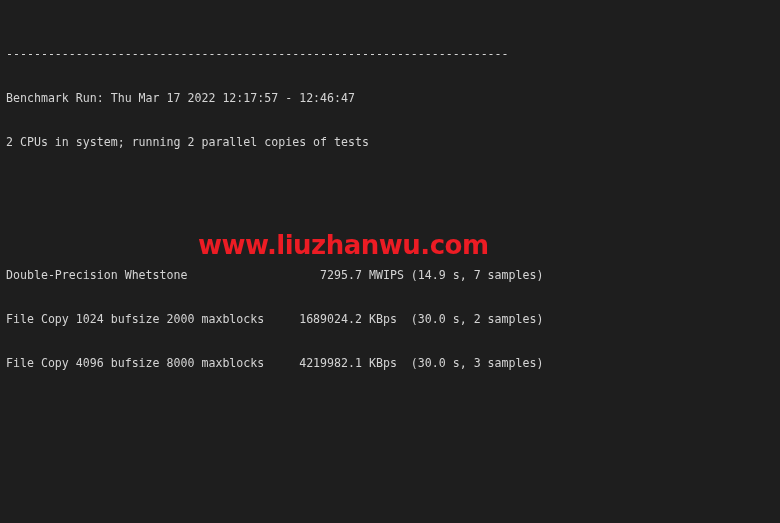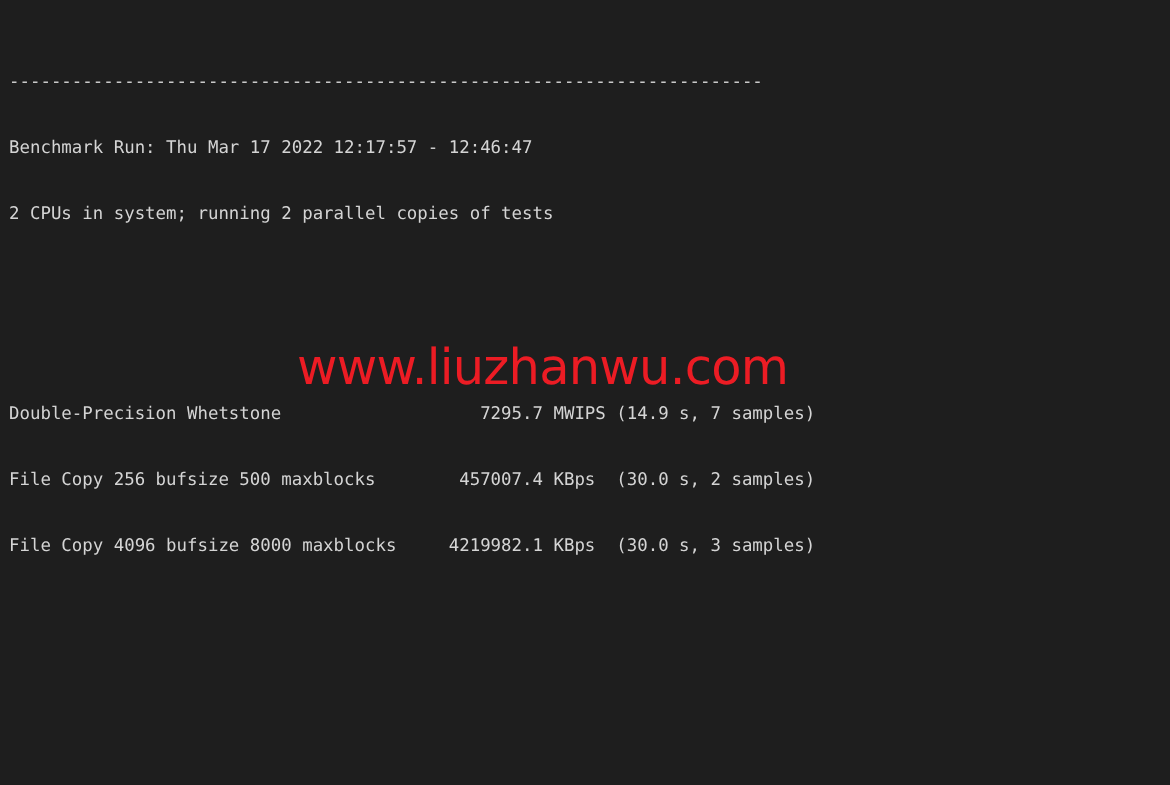--- a/index.html
+++ b/index.html
@@ -31,22 +31,22 @@
     white-space: pre;
   }
   .blank { height: 14.7px; }
 
   
   #watermark {
     position: absolute;
     left: 198px;
     top: 238px;
     font-family: "DejaVu Sans", "Liberation Sans", sans-serif;
-    font-size: 33px;
-    font-weight: normal;
+    font-size: 26px;
+    font-weight: bold;
     color: #ec1c24;
     letter-spacing: -0.5px;
     white-space: pre;
     pointer-events: none;
     z-index: 5;
   }
 </style>
 </head>
 <body>
 
@@ -54,21 +54,21 @@
 
   <div class="term">
 
     <div class="line">------------------------------------------------------------------------</div>
     <div class="line">Benchmark Run: Thu Mar 17 2022 12:17:57 - 12:46:47</div>
     <div class="line">2 CPUs in system; running 2 parallel copies of tests</div>
     <div class="blank"></div>
 
     <div>
       <div class="line">Double-Precision Whetstone                   7295.7 MWIPS (14.9 s, 7 samples)</div>
-      <div class="line">File Copy 256 bufsize 500 maxblocks        457007.4 KBps  (30.0 s, 2 samples)</div>
+      <div class="line">File Copy 1024 bufsize 2000 maxblocks     1689024.2 KBps  (30.0 s, 2 samples)</div>
       <div class="line">File Copy 4096 bufsize 8000 maxblocks     4219982.1 KBps  (30.0 s, 3 samples)</div>
       
       
       
       
       
       
     </div>
 
     

